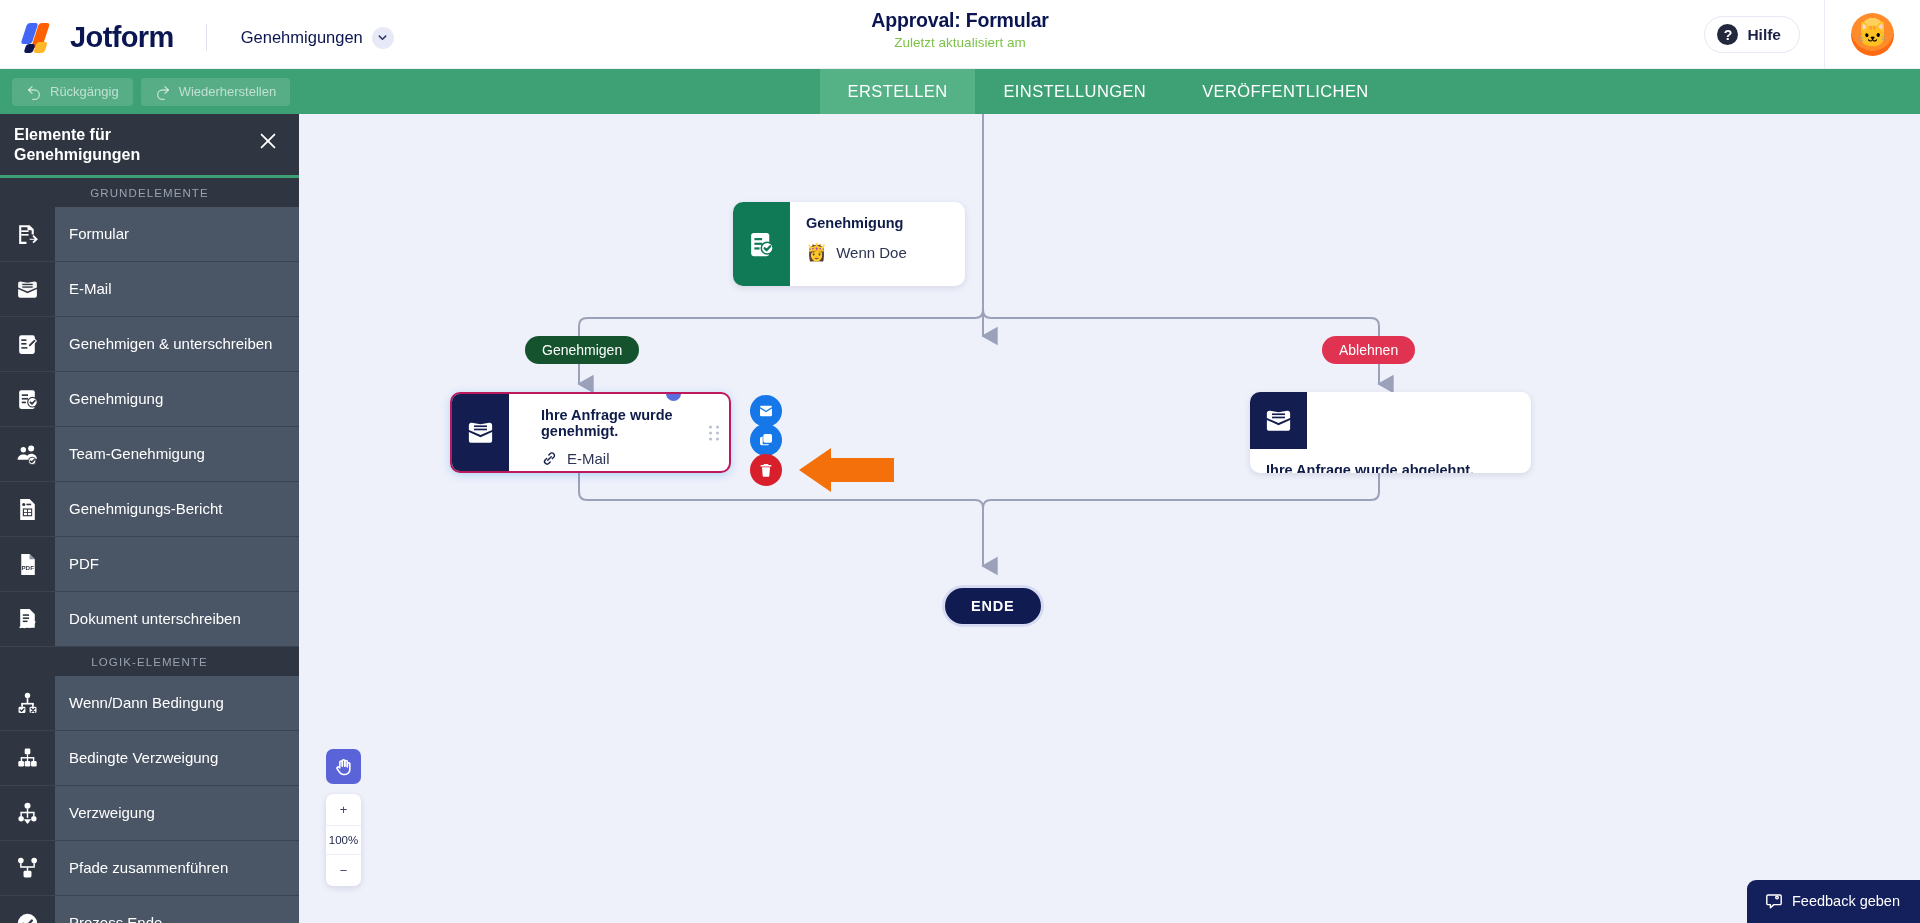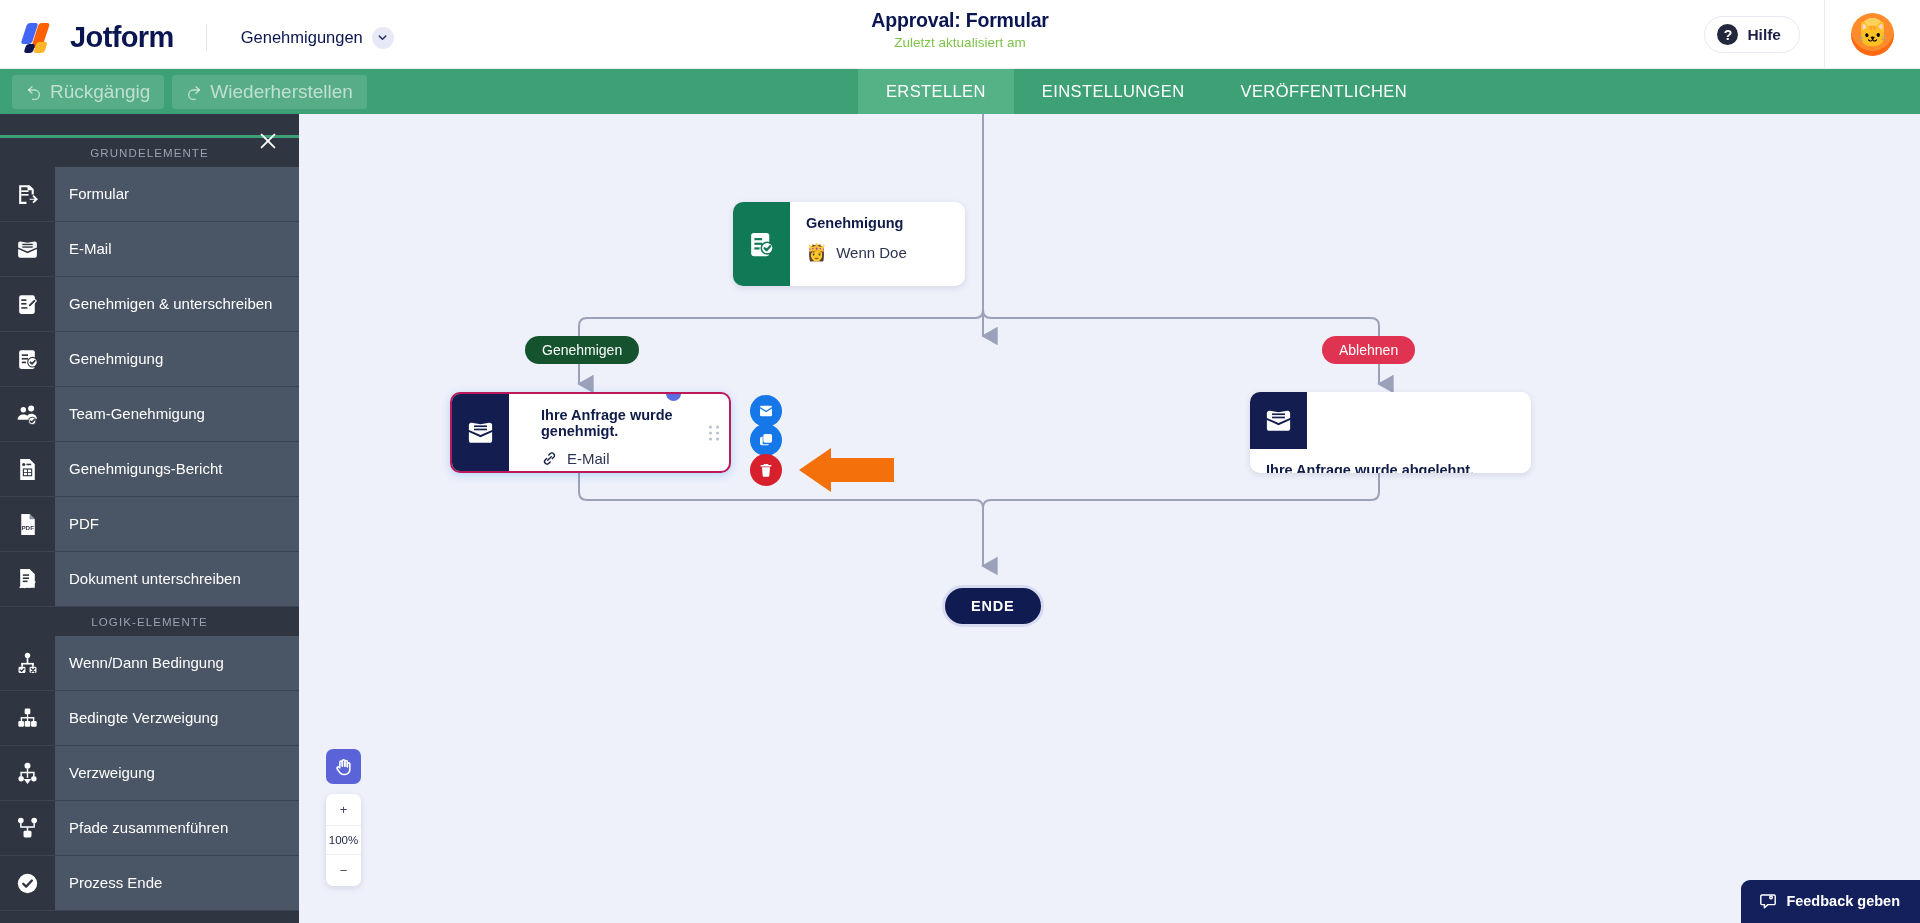--- a/index.html
+++ b/index.html
@@ -70,21 +70,21 @@
   
   .toolbar {
     position: absolute; top: 69px; left: 0; width: 1920px; height: 45px;
     background: #3ea175; display: flex; align-items: stretch;
   }
   .tb-left { display: flex; align-items: center; gap: 8px; padding-left: 12px; }
   .tb-btn {
     display: flex; align-items: center; gap: 8px;
     padding: 6px 14px; border-radius: 4px;
     background: rgba(255,255,255,.13); color: rgba(255,255,255,.62);
-    font-size: 19px; cursor: pointer;
+    font-size: 13px; cursor: pointer;
   }
   .tb-btn svg { width: 16px; height: 16px; }
   .tabs { display: flex; align-items: stretch; margin-left: 24px; padding-left: 6px; }
   .tab {
     display: flex; align-items: center; padding: 0 28px;
     color: #fff; font-size: 16.5px; letter-spacing: .4px; cursor: pointer;
   }
   .tab.active { background: #55b186; }
 
   
@@ -191,21 +191,21 @@
   .zoom-ctl {
     position: absolute; left: 326px; top: 794px; width: 35px;
     background: #fff; border-radius: 7px; box-shadow: 0 2px 6px rgba(20,26,70,.12);
     overflow: hidden; text-align: center;
   }
   .zoom-ctl div { padding: 8px 0; font-size: 13px; color: #3c4468; cursor: pointer; }
   .zoom-ctl .lvl { font-size: 11.5px; color: #1b2448; border-top: 1px solid #eceef7; border-bottom: 1px solid #eceef7; cursor: default; }
 
   .feedback {
     position: absolute; right: 0px; bottom: 0px;
-    background: #14205c; color: #fff; font-size: 14.5px; font-weight: bold;
+    background: #14205c; color: #fff; font-size: 14.5px; font-weight: normal;
     padding: 12px 20px 13px 18px; border-top-left-radius: 9px;
     display: flex; align-items: center; gap: 9px; cursor: pointer;
   }
   .feedback svg { width: 18px; height: 18px; }
 </style>
 </head>
 <body>
 
 <div id="app">
 
@@ -263,20 +263,21 @@
     </div>
     <div class="tabs" style="margin-left:auto;margin-right:auto;">
       <div class="tab active">ERSTELLEN</div>
       <div class="tab">EINSTELLUNGEN</div>
       <div class="tab">VERÖFFENTLICHEN</div>
     </div>
   </div>
 
   <div class="sidebar">
     <div class="sb-head">
+      <div class="t">Elemente für Genehmigungen</div>
       <span class="sb-close">
         <svg viewBox="0 0 24 24" fill="none" stroke="currentColor" stroke-width="2" stroke-linecap="round">
             <line x1="5" y1="5" x2="19" y2="19"></line>
             <line x1="19" y1="5" x2="5" y2="19"></line>
           </svg>
       </span>
     </div>
 
     <div class="sb-section">GRUNDELEMENTE</div>
 

